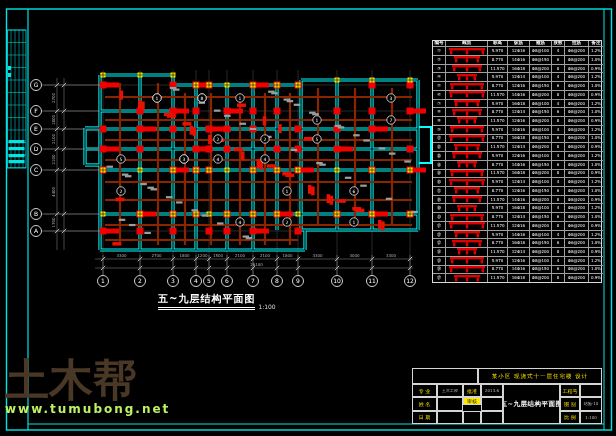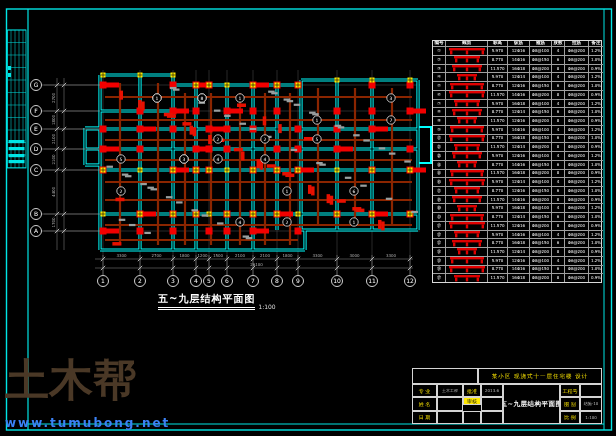--- a/index.html
+++ b/index.html
@@ -28,21 +28,21 @@
   .tbname{color:#fff;font-size:6.5px;font-weight:bold;letter-spacing:0.5px;}
   .tbproject{color:#ffe800;font-size:5.5px;letter-spacing:1px;}
   
   #caption{position:absolute;left:158px;top:292px;color:#fff;display:flex;align-items:flex-end;}
   #caption .cap-name{font-size:10px;font-weight:bold;letter-spacing:1px;
                      border-bottom:3px double #fff;padding-bottom:1px;}
   #caption .cap-scale{font-size:6px;color:#ddd;margin-left:3px;}
   
   #watermark{position:absolute;left:5px;top:358px;z-index:50;line-height:1;}
   #wm-brand{font-size:44px;font-weight:800;color:#4a3826;letter-spacing:0px;}
-  #wm-url{font-size:12px;font-weight:bold;color:#3b82f6;letter-spacing:2px;margin-top:15px;}
+  #wm-url{font-size:12px;font-weight:bold;color:#bef264;letter-spacing:2px;margin-top:1px;}
 </style>
 </head>
 <body>
 
 <div id="sheet">
 
   <svg id="plan" width="616" height="436" viewBox="0 0 616 436" style="position:absolute;left:0;top:0;">
       <g>
         <rect x="6.5" y="9" width="605" height="421" fill="none" stroke="#00e5e5" stroke-width="1.4"></rect>
         <line x1="28" y1="9" x2="28" y2="430" stroke="#00e5e5" stroke-width="1.2"></line>

